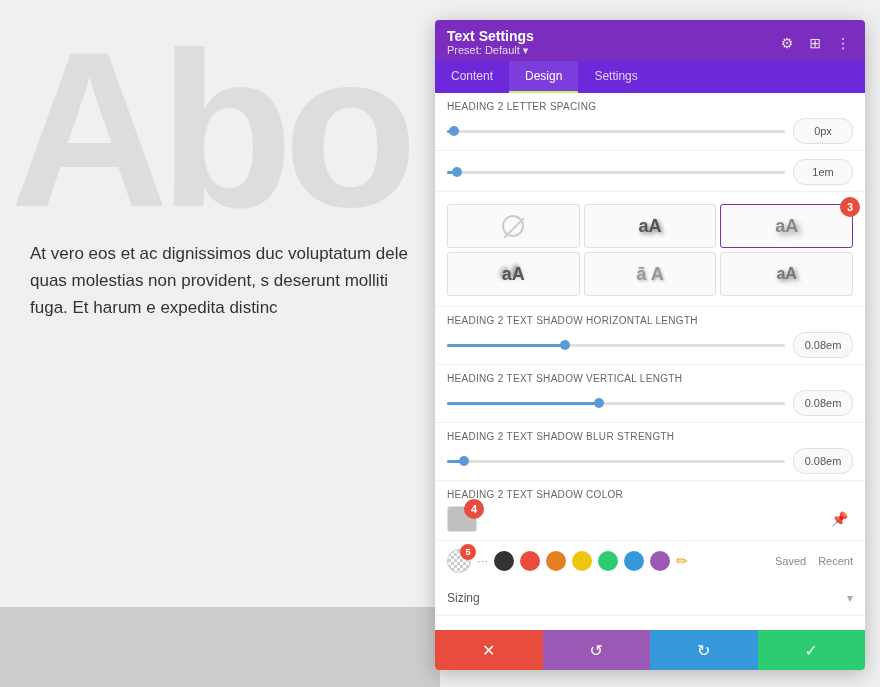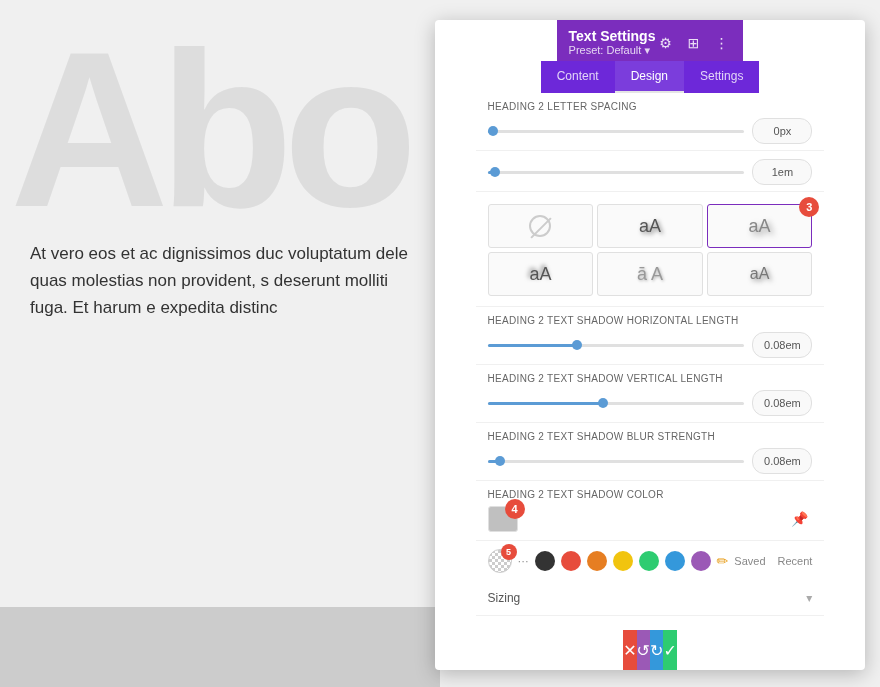--- a/index.html
+++ b/index.html
@@ -59,21 +59,20 @@
       top: 20px;
       left: 435px;
       width: 430px;
       height: 650px;
       background: #fff;
       border-radius: 4px;
       box-shadow: 0 4px 20px rgba(0,0,0,0.25);
       display: flex;
       flex-direction: column;
       overflow: hidden;
-      align-items: center;
     }
 
     
     .panel-header {
       background: #7b2dbd;
       padding: 8px 12px 0;
       flex-shrink: 0;
     }
 
     .panel-header-top {
@@ -120,21 +119,21 @@
     .panel-tab {
       padding: 8px 16px;
       color: rgba(255,255,255,0.8);
       font-size: 12px;
       cursor: pointer;
       border-bottom: 2px solid transparent;
     }
 
     .panel-tab.active {
       color: #fff;
-      border-bottom: 2px solid #e5e5e5;
+      border-bottom: 2px solid #bef264;
       background: rgba(255,255,255,0.1);
     }
 
     
     .panel-content {
       flex: 1;
       overflow-y: auto;
       background: #fff;
     }
 
@@ -228,21 +227,21 @@
       background: #fafafa;
       position: relative;
     }
 
     .shadow-option.active {
       border-color: #7b2dbd;
     }
 
     .shadow-option-text {
       font-size: 18px;
-      font-weight: 400;
+      font-weight: 700;
       color: #555;
     }
 
     .shadow-option-text.shadow-1 {
       text-shadow: 2px 2px 4px rgba(0,0,0,0.5);
     }
 
     .shadow-option-text.shadow-2 {
       text-shadow: 3px 3px 6px rgba(0,0,0,0.4);
       color: #888;

